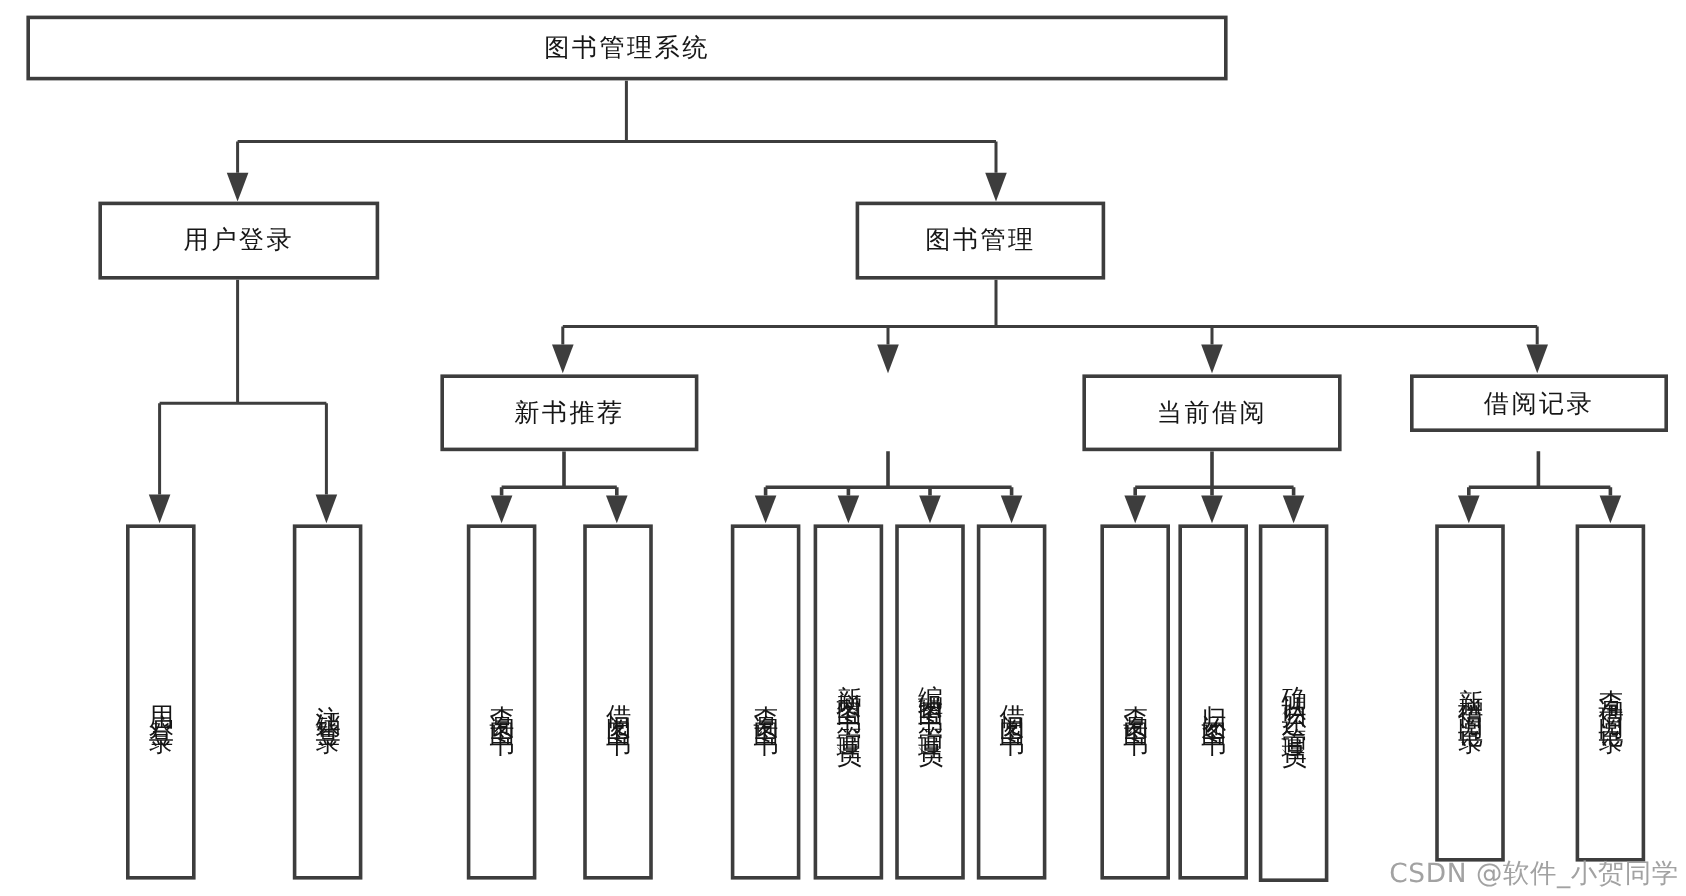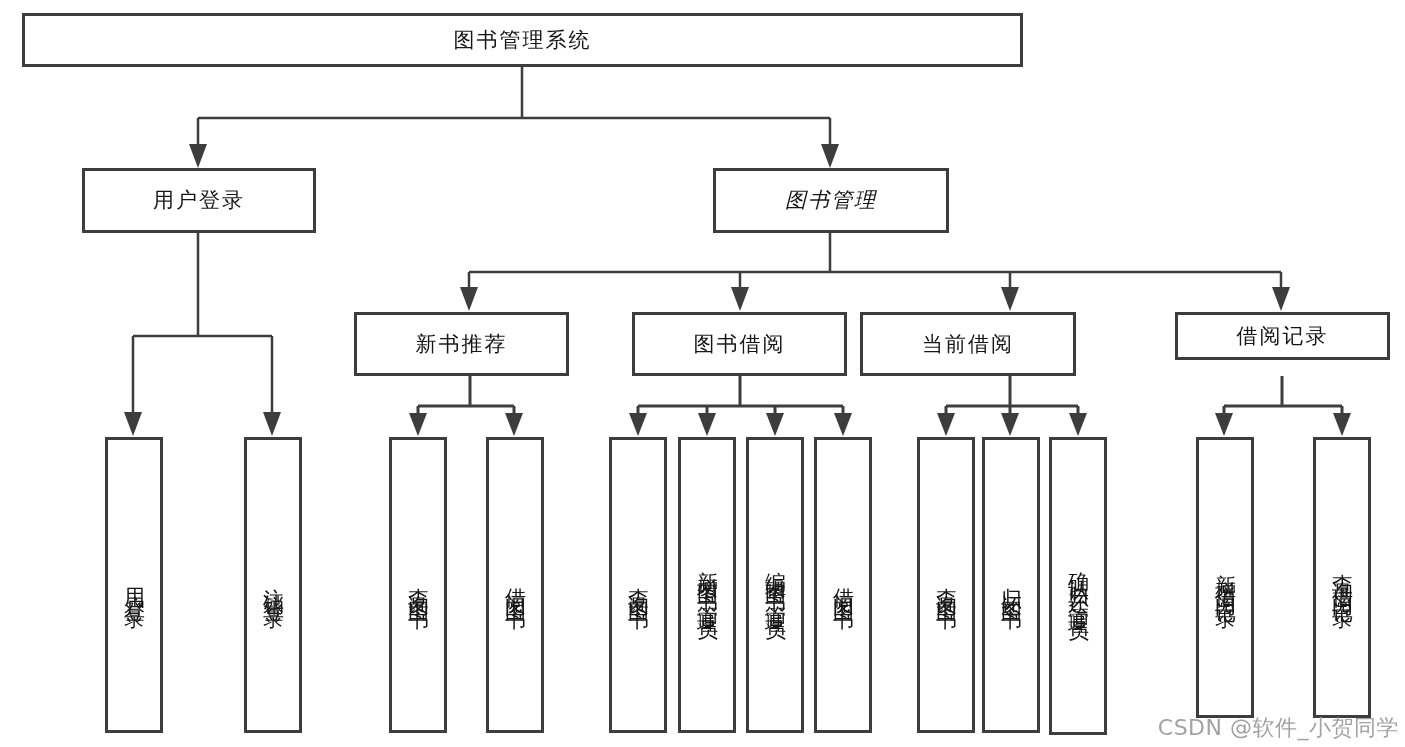--- a/index.html
+++ b/index.html
@@ -103,31 +103,28 @@
     </g>
   </svg>
 
   <div class="box" style="left:22px; top:13px; width:1001px; height:54px;">
     <span class="hlabel">图书管理系统</span>
   </div>
 
   <div class="box" style="left:82px; top:168px; width:234px; height:65px;">
     <span class="hlabel">用户登录</span>
   </div>
-  <div class="box" style="left:713px; top:168px; width:236px; height:65px;font-style:italic;">
+  <div class="box" style="left:713px; top:168px; width:208px; height:65px;">
     <span class="hlabel">图书管理</span>
   </div>
 
-  <div class="box" style="left:354px; top:312px; width:215px; height:64px;">
+  <div class="box" style="left:367px; top:312px; width:215px; height:64px;">
     <span class="hlabel">新书推荐</span>
   </div>
-  <div class="box" style="left:632px; top:312px; width:215px; height:64px;">
-    <span class="hlabel">图书借阅</span>
-  </div>
-  <div class="box" style="left:860px; top:312px; width:216px; height:64px;text-align:right;">
+  <div class="box" style="left:902px; top:312px; width:216px; height:64px;text-align:right;">
     <span class="hlabel">当前借阅</span>
   </div>
   <div class="box" style="left:1175px; top:312px; width:215px; height:48px;">
     <span class="hlabel">借阅记录</span>
   </div>
 
   <div class="box vbox" style="left:105px; top:437px; width:58px; height:296px;">
     <span class="vlabel">用户登录</span>
   </div>
   <div class="box vbox" style="left:244px; top:437px; width:58px; height:296px;">

